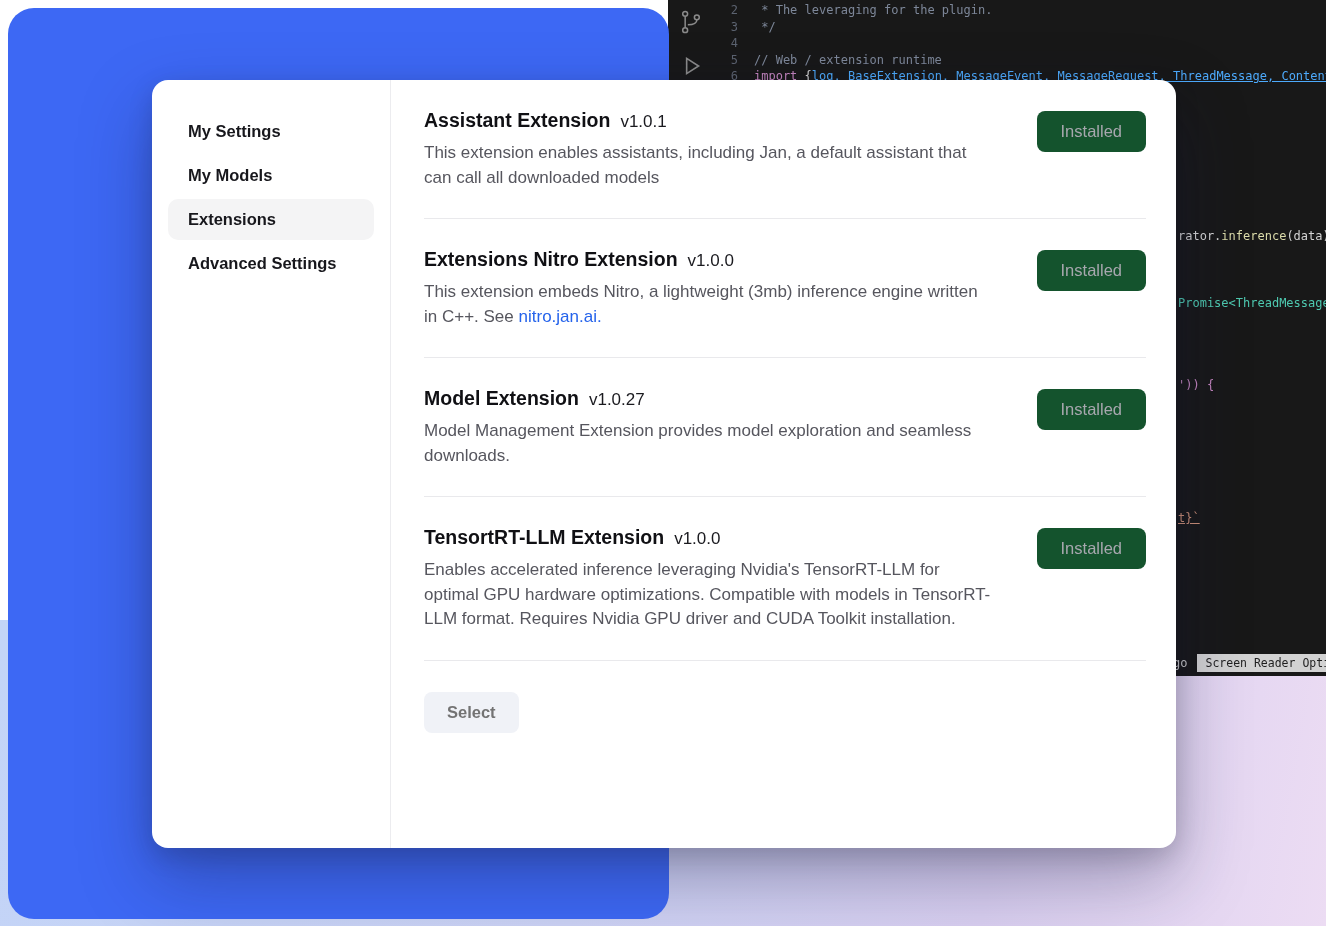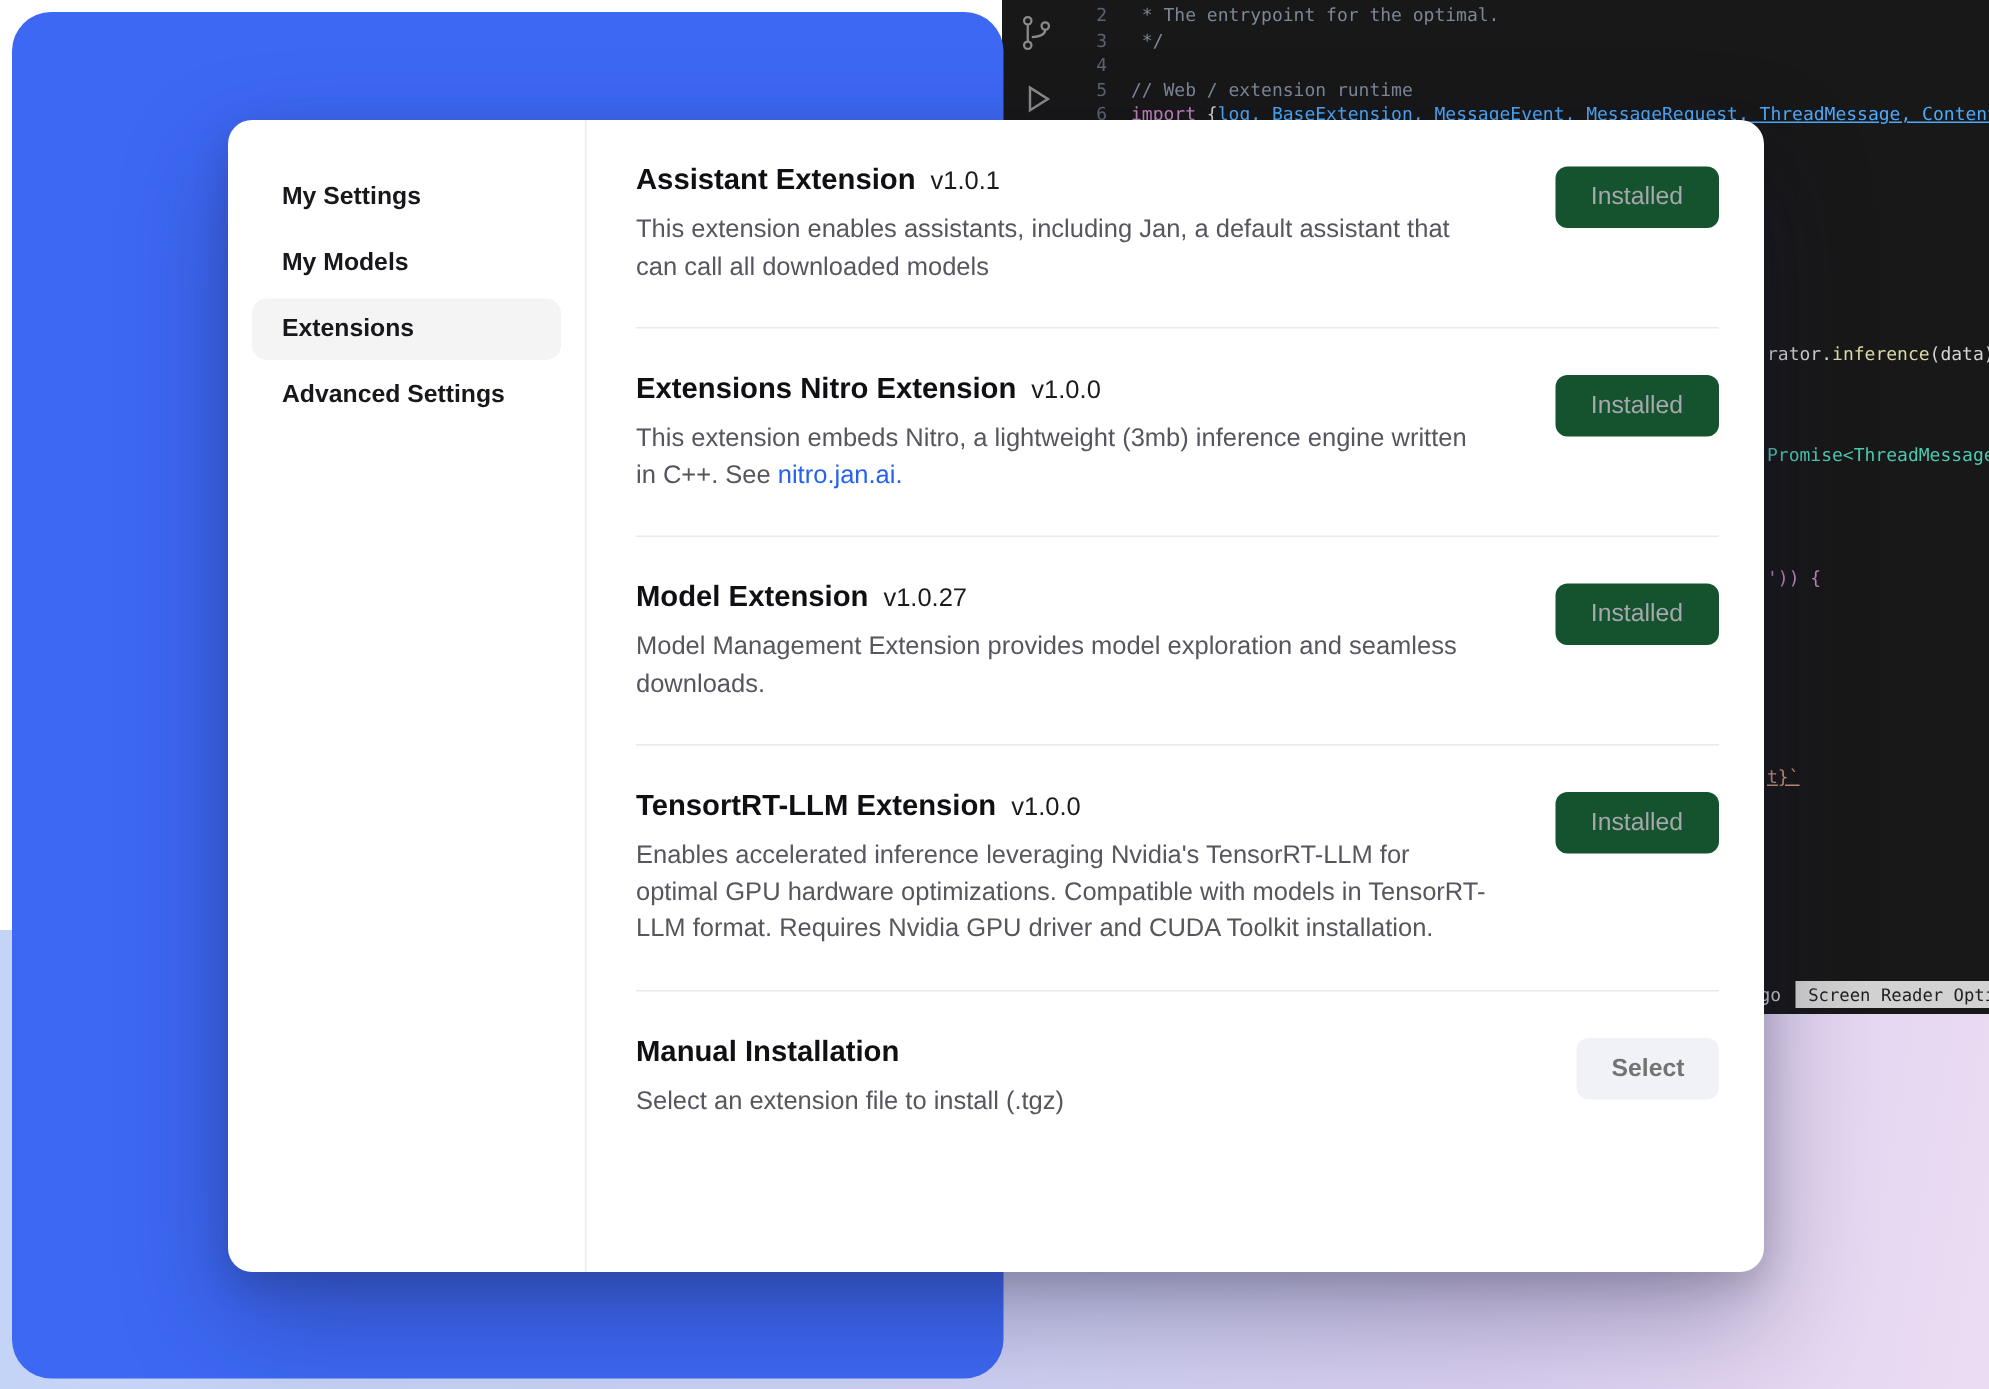--- a/index.html
+++ b/index.html
@@ -118,21 +118,21 @@
     <span>
       <svg width="26" height="26" viewBox="0 0 24 24" fill="none" stroke="#8a8a8a" stroke-width="1.5">
         <path d="M8 5 L19 12 L8 19 Z"></path>
       </svg>
     </span>
   </div>
 
   <div class="code-area">
     <div class="code-line">
       <span class="lnum">2</span>
-      <span class="comment"> * The entrypoint for the optimal.</span>
+      <span class="comment"> * The leveraging for the plugin.</span>
     </div>
     <div class="code-line">
       <span class="lnum">3</span>
       <span class="comment"> */</span>
     </div>
     <div class="code-line">
       <span class="lnum">4</span>
       <span></span>
     </div>
     <div class="code-line">
@@ -195,21 +195,17 @@
 
     <div class="ext-row with-divider">
       <div class="ext-info">
         <span class="ext-title">TensortRT-LLM Extension</span><span class="ext-version">v1.0.0</span>
         <div class="ext-desc">Enables accelerated inference leveraging Nvidia's TensorRT-LLM for optimal GPU hardware optimizations. Compatible with models in TensorRT-LLM format. Requires Nvidia GPU driver and CUDA Toolkit installation.</div>
       </div>
       <button class="btn btn-installed">Installed</button>
     </div>
 
     <div class="ext-row">
-      <div class="ext-info">
-        <span class="ext-title">Manual Installation</span>
-        <div class="ext-desc">Select an extension file to install (.tgz)</div>
-      </div>
       <button class="btn btn-select">Select</button>
     </div>
 
   </div>
 </div>
 
 </body></html>

